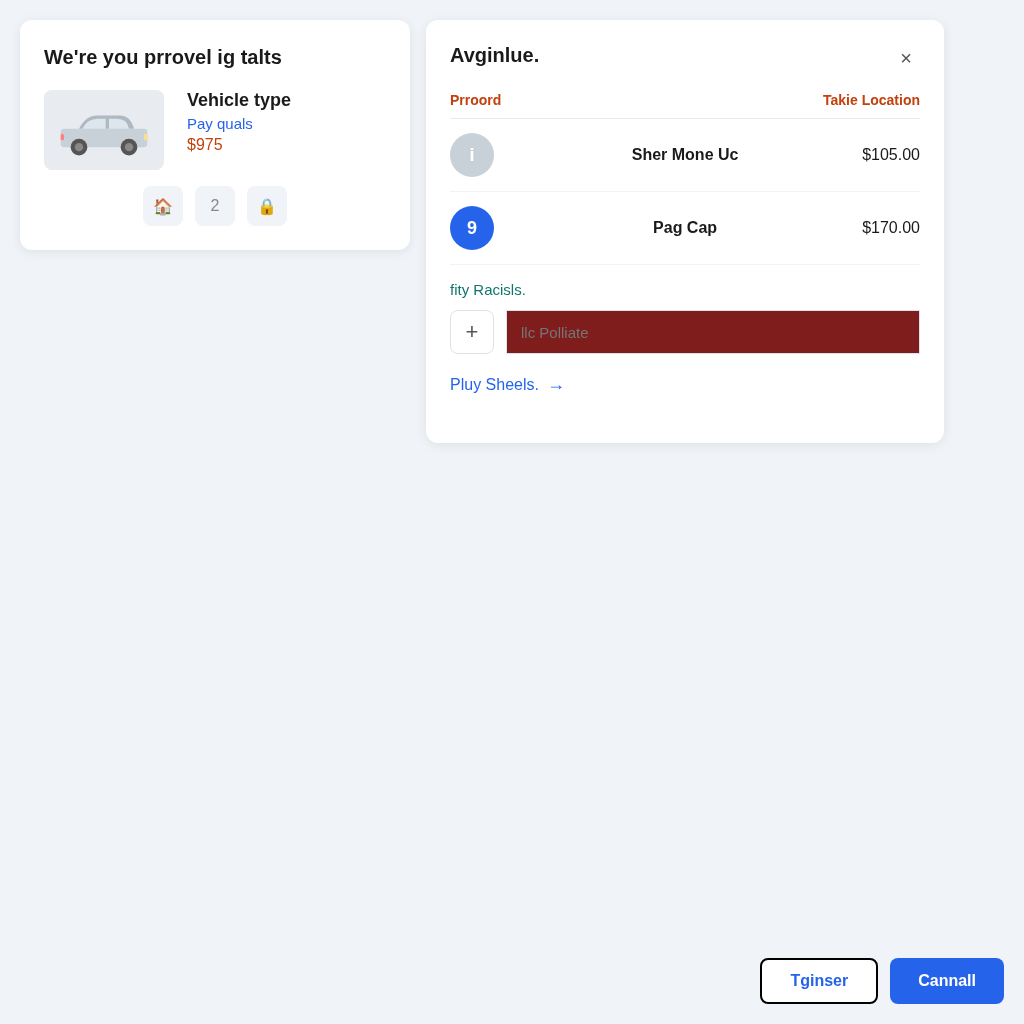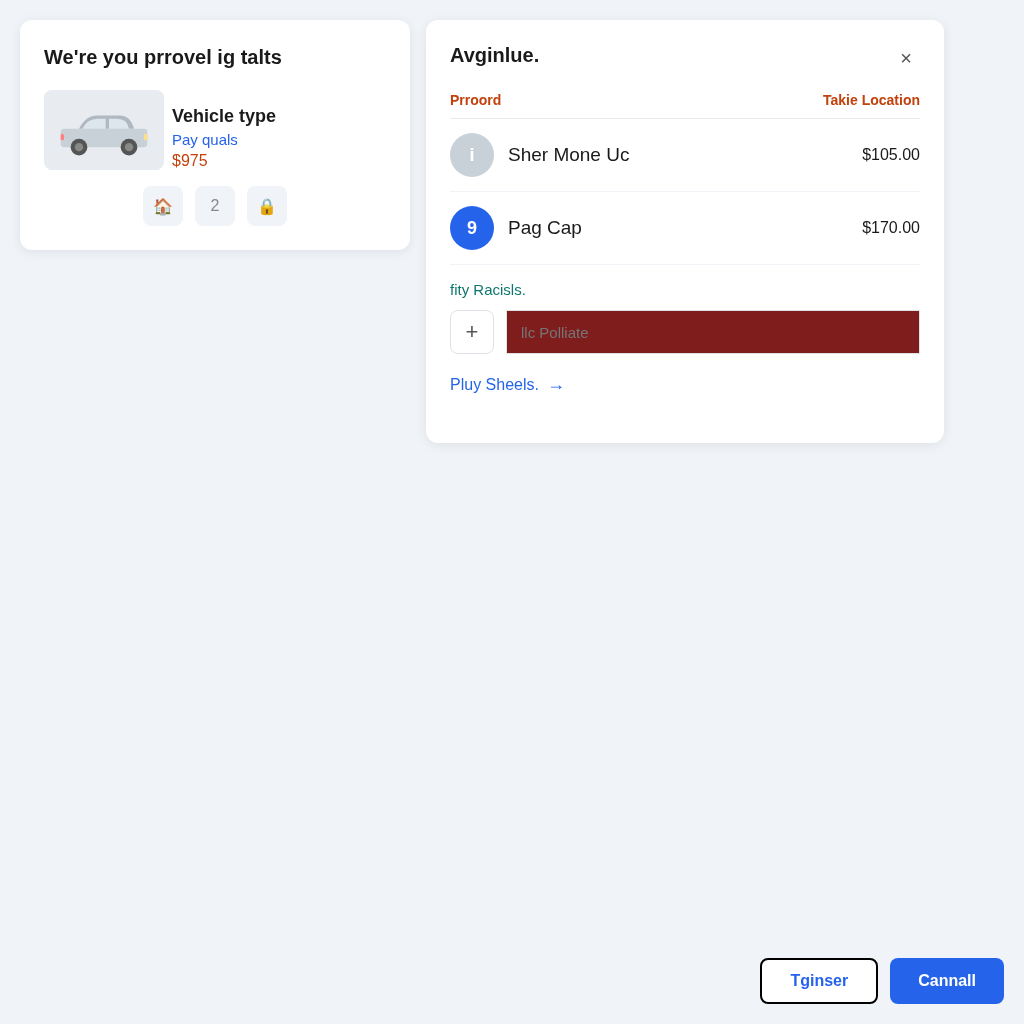--- a/index.html
+++ b/index.html
@@ -33,22 +33,22 @@
     .left-card-title {
       font-size: 20px;
       font-weight: 700;
       color: #1a1a1a;
       margin-bottom: 20px;
       line-height: 1.3;
     }
 
     .vehicle-info {
       display: flex;
-      align-items: flex-end;
-      gap: 8px;
+      align-items: flex-start;
+      gap: 23px;
       margin-bottom: 16px;
     }
 
     .vehicle-image-box {
       width: 120px;
       height: 80px;
       background: #e8ecf0;
       border-radius: 8px;
       display: flex;
       align-items: center;
@@ -181,24 +181,25 @@
       background: #c8d0d8;
       color: #fff;
     }
 
     .avatar-blue {
       background: #2563eb;
       color: #fff;
     }
 
     .person-name {
-      font-size: 19px;
-      color: #1a1a1a;
-      font-weight: 400;
+      font-size: 16px;
+      color: #1a1a1a;
+      font-weight: 700;
       flex: 1;
+      text-align: center;
     }
 
     .person-amount {
       font-size: 16px;
       color: #1a1a1a;
       font-weight: 500;
     }
 
     .section-label {
       font-size: 15px;

